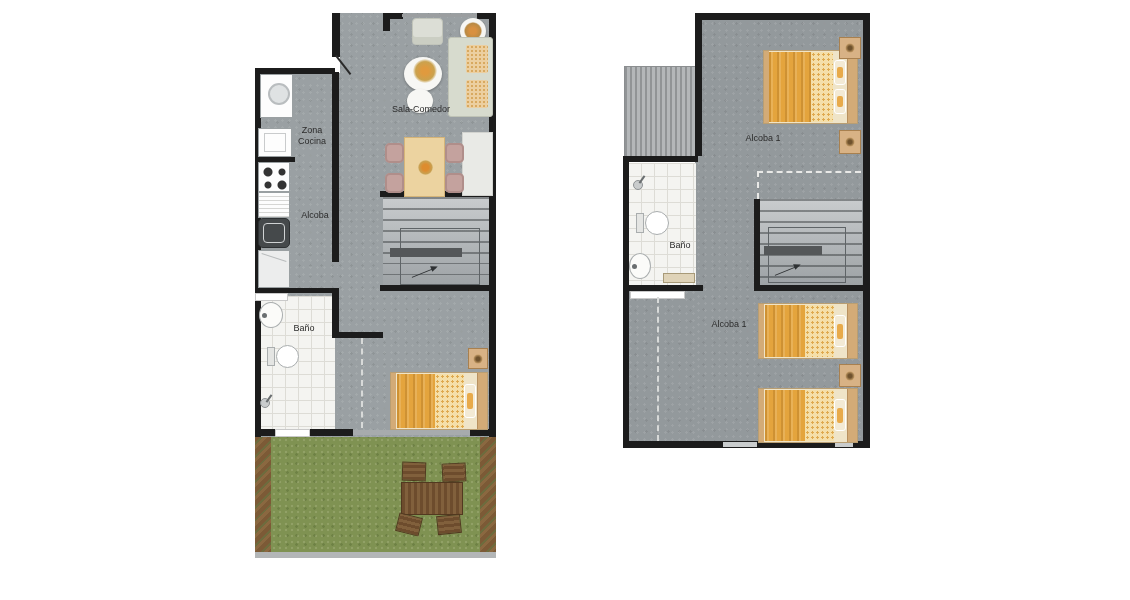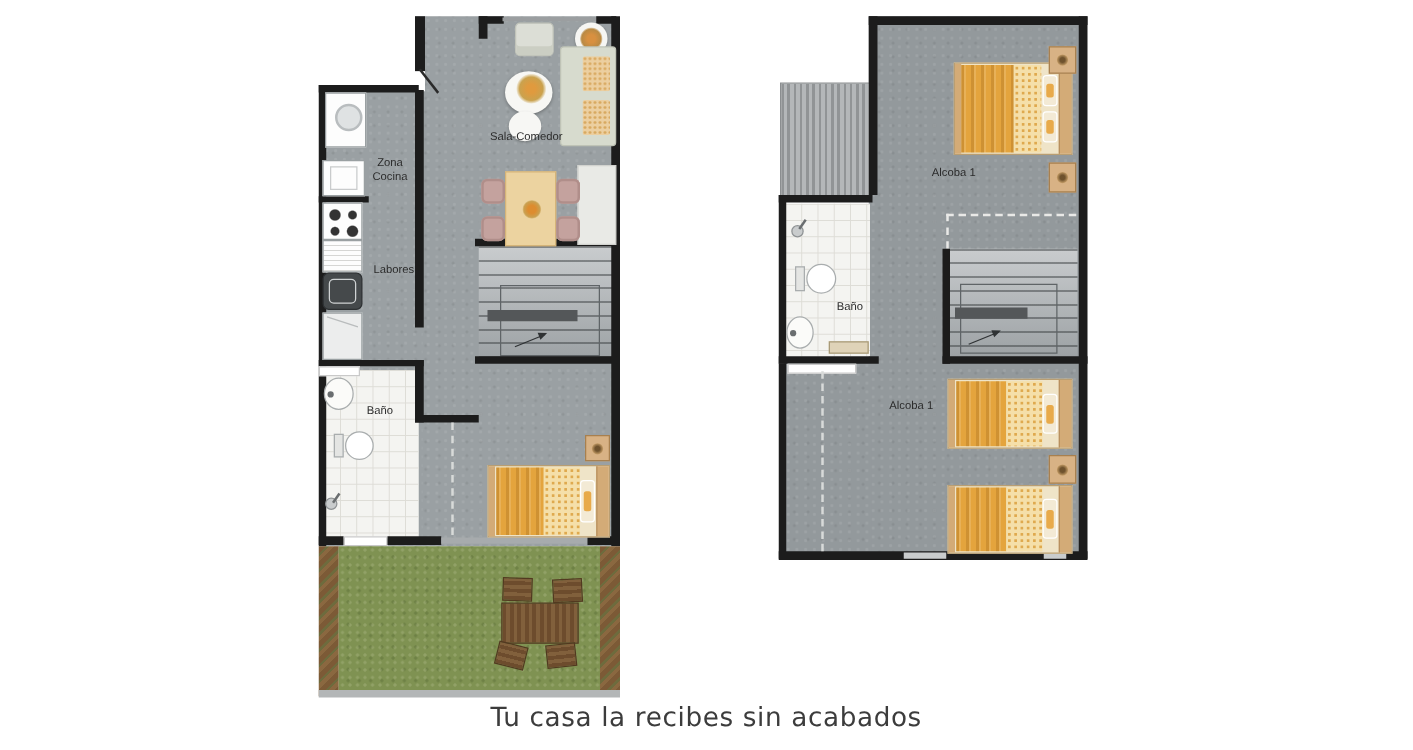--- a/index.html
+++ b/index.html
@@ -171,21 +171,21 @@
     </div>
     <div class="nstand" style="left:213px;top:338px;width:20px;height:21px;">
         <div class="knob"></div>
       </div>
 
     <div class="roomlabel" style="left:57px;top:115px;">
       <div>Zona</div>
       <div>Cocina</div>
     </div>
     <div class="roomlabel" style="left:166px;top:94px;">Sala-Comedor</div>
-    <div class="roomlabel" style="left:60px;top:200px;">Labores</div>
+    <div class="roomlabel" style="left:60px;top:200px;">Alcoba</div>
     <div class="roomlabel" style="left:49px;top:313px;">Baño</div>
   </div>
 
   <div class="plan" style="left:583px;top:13px;width:247px;height:437px;margin-left:40px;">
 
     <div class="floor floor2c" style="left:72px;top:0px;width:169px;height:434px;"></div>
     <div class="floor floor2c" style="left:4px;top:276px;width:70px;height:158px;"></div>
     <div class="tiles" style="left:5px;top:150px;width:68px;height:122px;"></div>
     <div class="roof" style="left:1px;top:53px;width:74px;height:92px;"></div>
 
@@ -263,14 +263,13 @@
     </div>
     <div class="nstand" style="left:216px;top:351px;width:22px;height:23px;">
         <div class="knob"></div>
       </div>
 
     <div class="roomlabel" style="left:140px;top:120px;">Alcoba 1</div>
     <div class="roomlabel" style="left:57px;top:227px;">Baño</div>
     <div class="roomlabel" style="left:106px;top:306px;">Alcoba 1</div>
   </div>
 
-  <div class="caption">Tu casa la recibes sin acabados</div>
 </div>
 
 </body></html>

